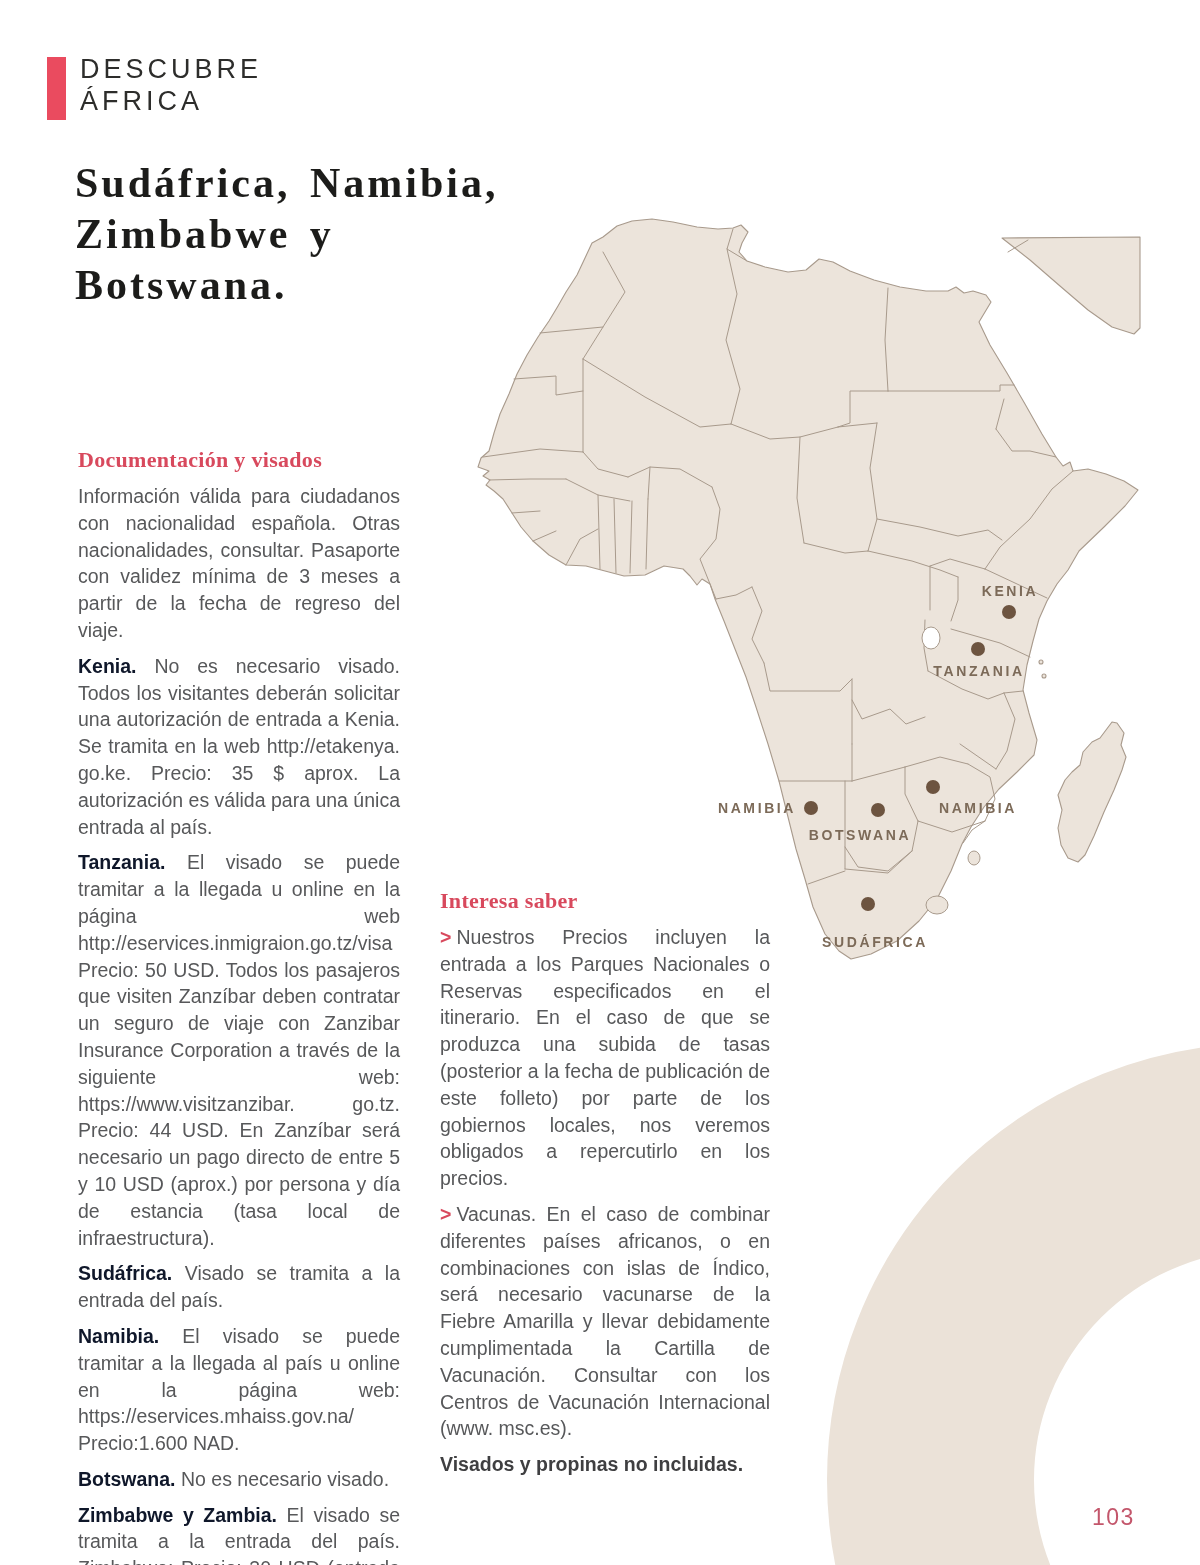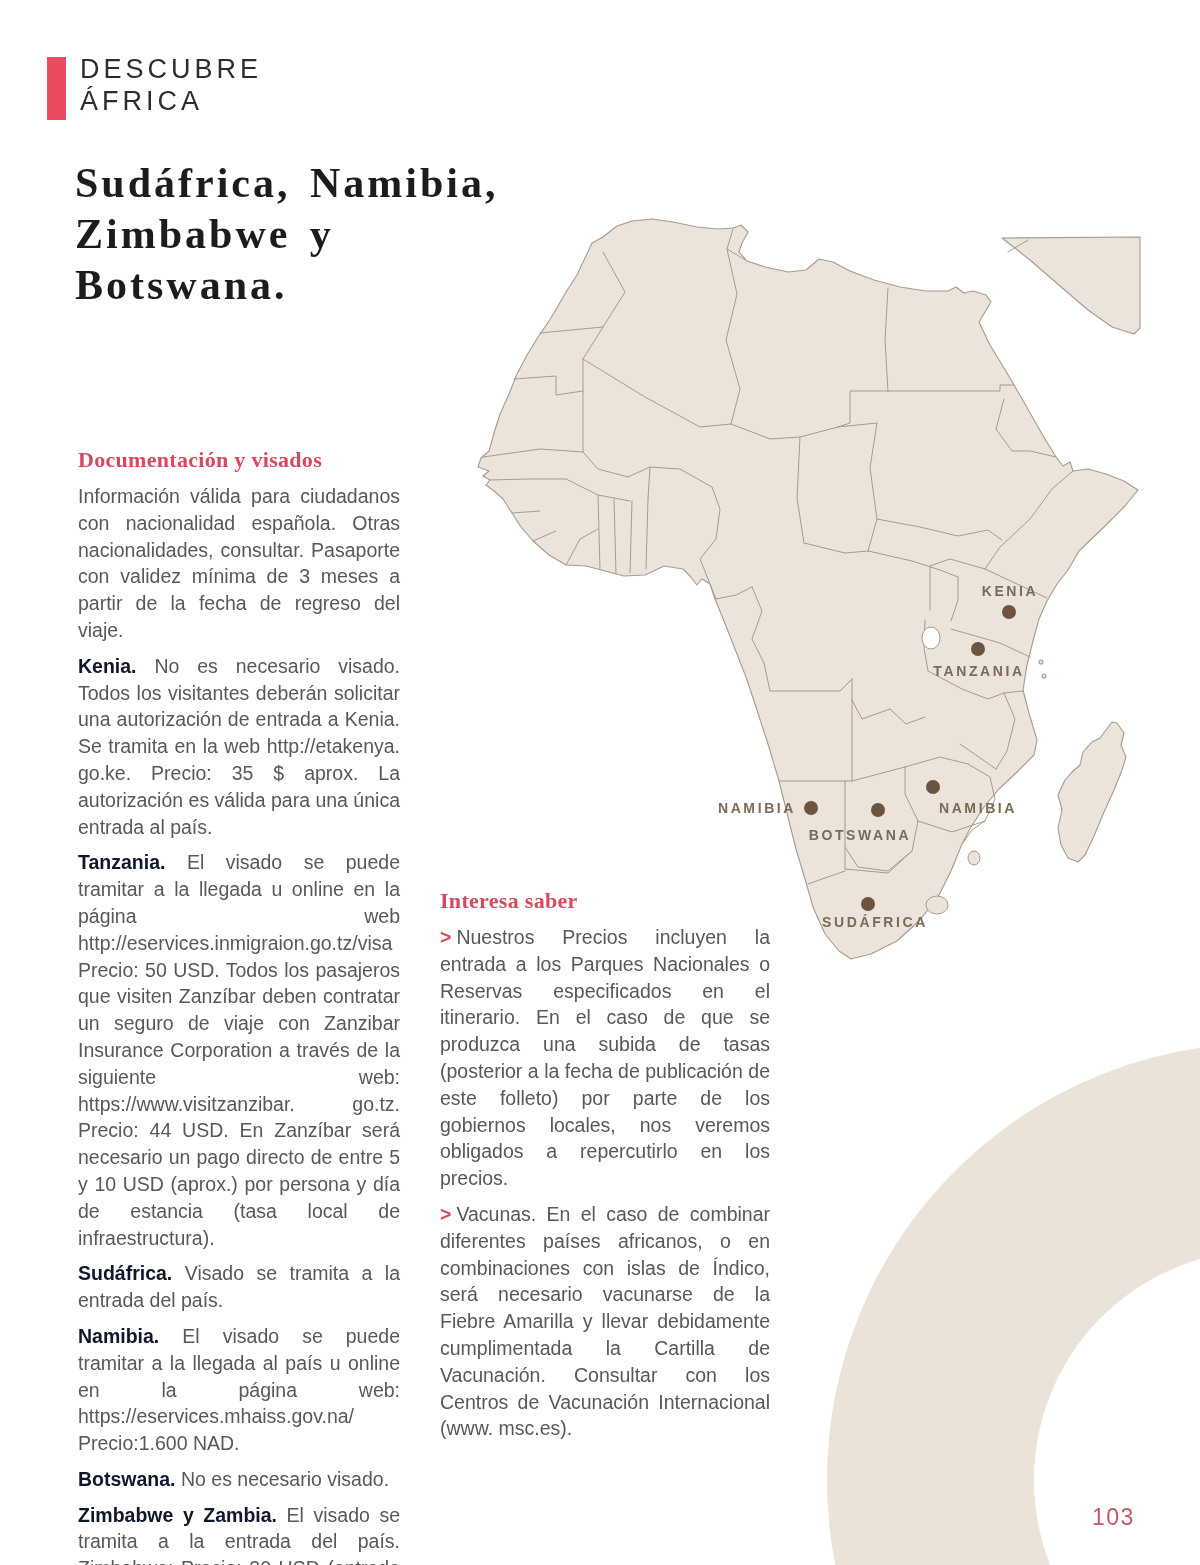--- a/index.html
+++ b/index.html
@@ -115,21 +115,21 @@
   <div class="map-dot" style="left: 933px; top: 787px;"></div>
   <div class="map-label" style="left: 978px; top: 808px;">NAMIBIA</div>
 
   <div class="map-dot" style="left: 811px; top: 808px;"></div>
   <div class="map-label" style="left: 757px; top: 808px;">NAMIBIA</div>
 
   <div class="map-dot" style="left: 878px; top: 810px;"></div>
   <div class="map-label" style="left: 860px; top: 835px;">BOTSWANA</div>
 
   <div class="map-dot" style="left: 868px; top: 904px;"></div>
-  <div class="map-label" style="left: 875px; top: 922px;">SUDÁFRICA</div>
+  <div class="map-label" style="left: 875px; top: 942px;">SUDÁFRICA</div>
 </div>
 
 <div class="abs kicker-bar"></div>
 <div class="abs kicker">
   <div>DESCUBRE</div>
   <div>ÁFRICA</div>
 </div>
 <div class="abs page-title">
   <div>Sudáfrica, Namibia,</div>
   <div>Zimbabwe y</div>
@@ -154,15 +154,16 @@
 </div>
 </div>
 
 <div class="abs col col-right">
   <h3>Interesa saber</h3>
   <div id="interesa-bullets">
   <p><span class="bullet-arrow">&gt;</span><span>Nuestros Precios incluyen la entrada a los Parques Nacionales o Reservas especificados en el itinerario. En el caso de que se produzca una subida de tasas (posterior a la fecha de publicación de este folleto) por parte de los gobiernos locales, nos veremos obligados a repercutirlo en los precios.</span></p>
 
   <p><span class="bullet-arrow">&gt;</span><span>Vacunas. En el caso de combinar diferentes países africanos, o en combinaciones con islas de Índico, será necesario vacunarse de la Fiebre Amarilla y llevar debidamente cumplimentada la Cartilla de Vacunación.  Consultar con los Centros de Vacunación Internacional (www. msc.es).</span></p>
 </div>
+  <p class="note">Visados y propinas no incluidas.</p>
 </div>
 
 <div class="abs page-number">103</div>
 
 </body></html>

